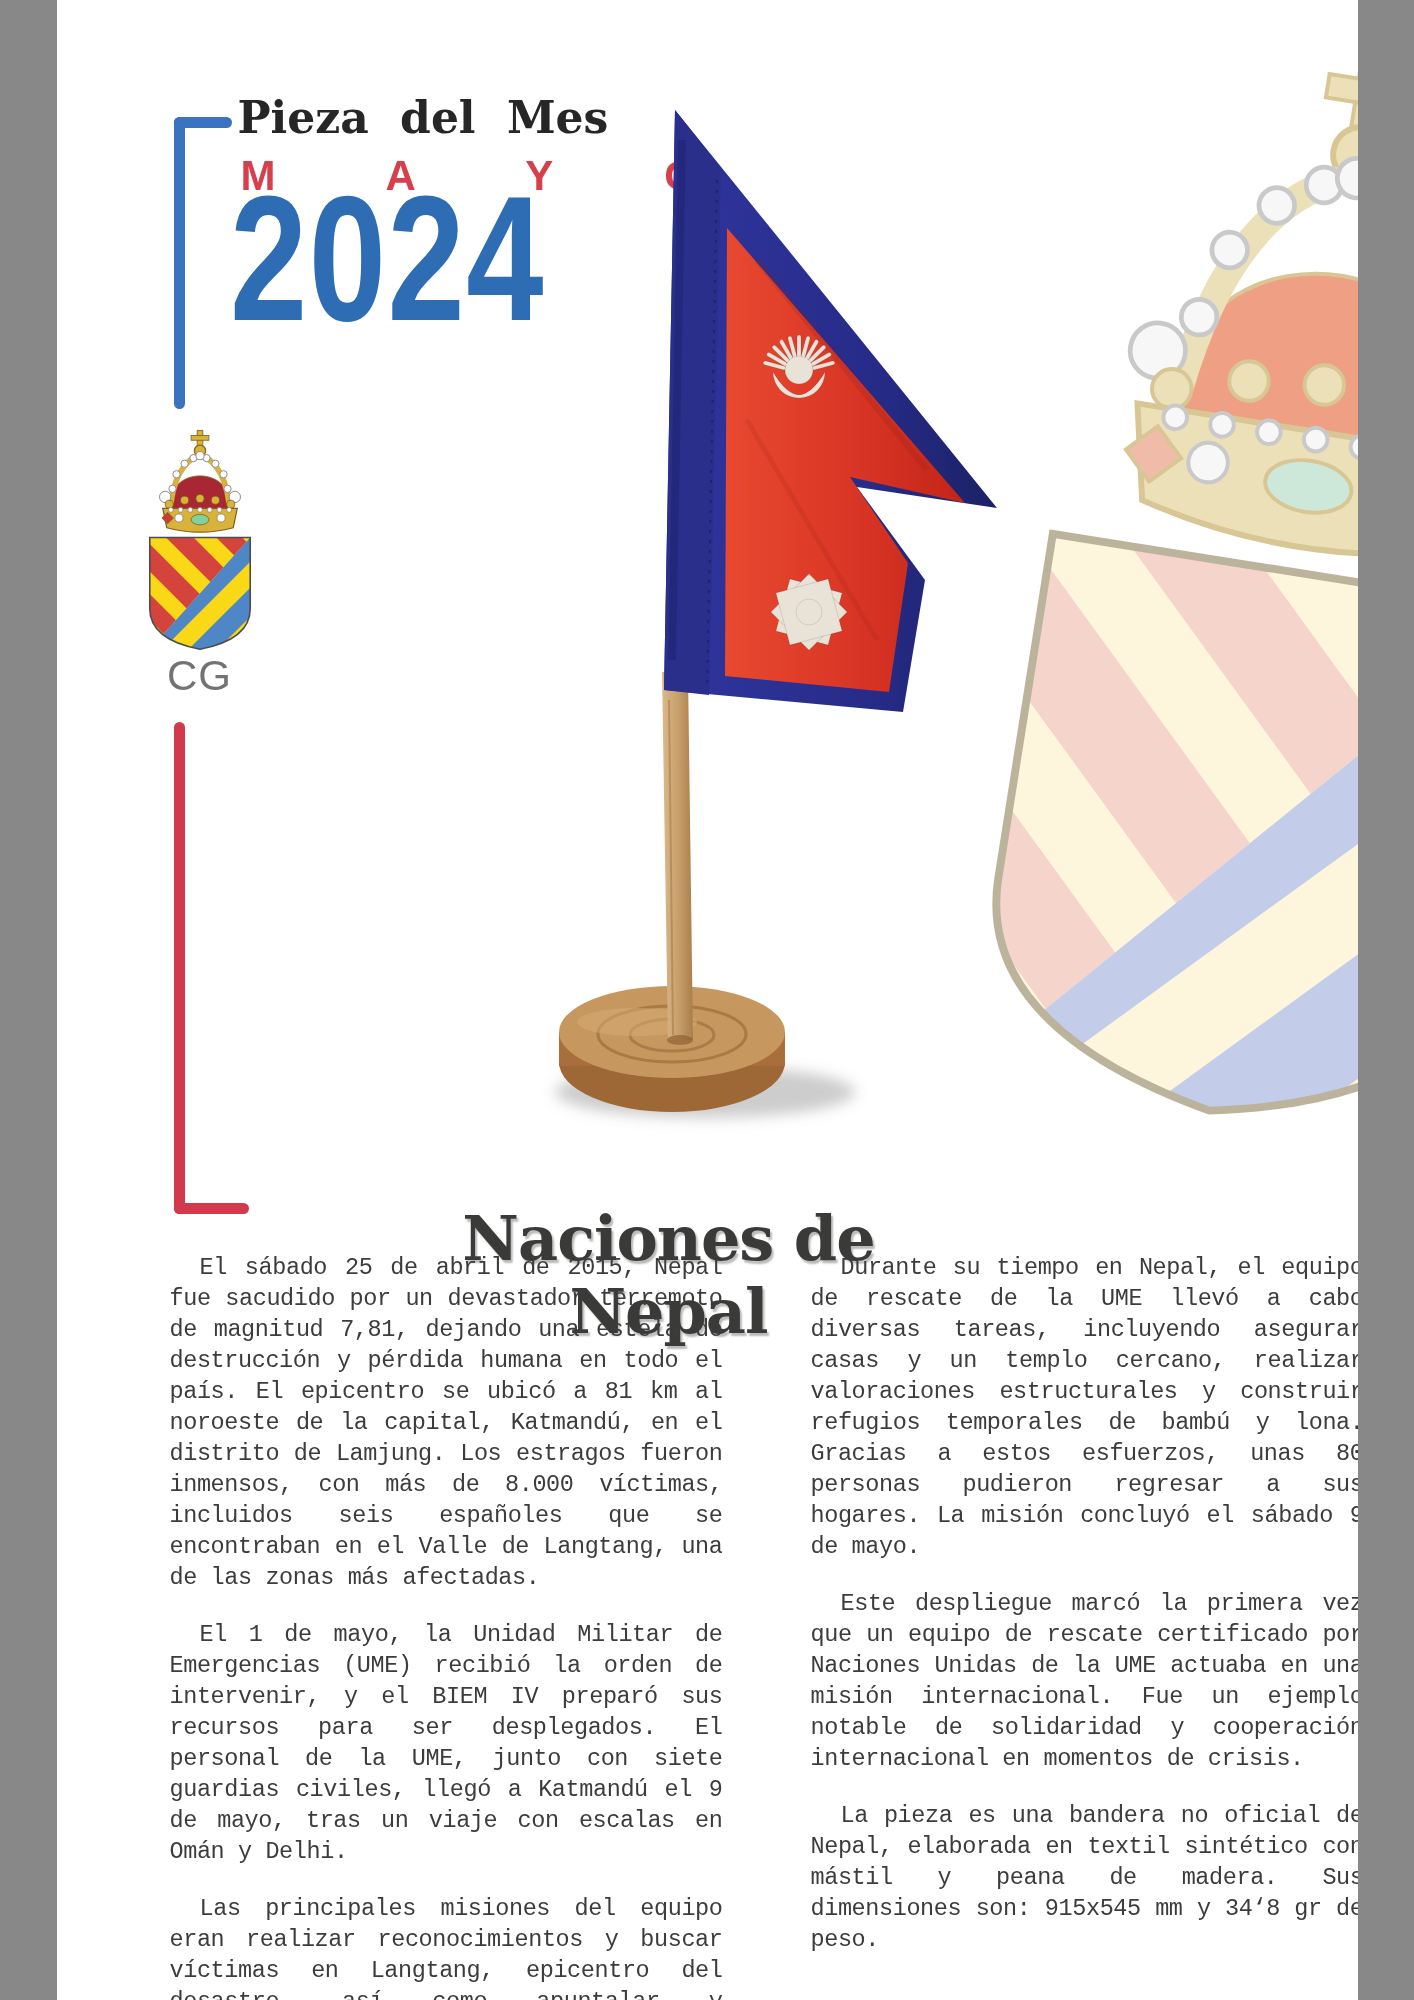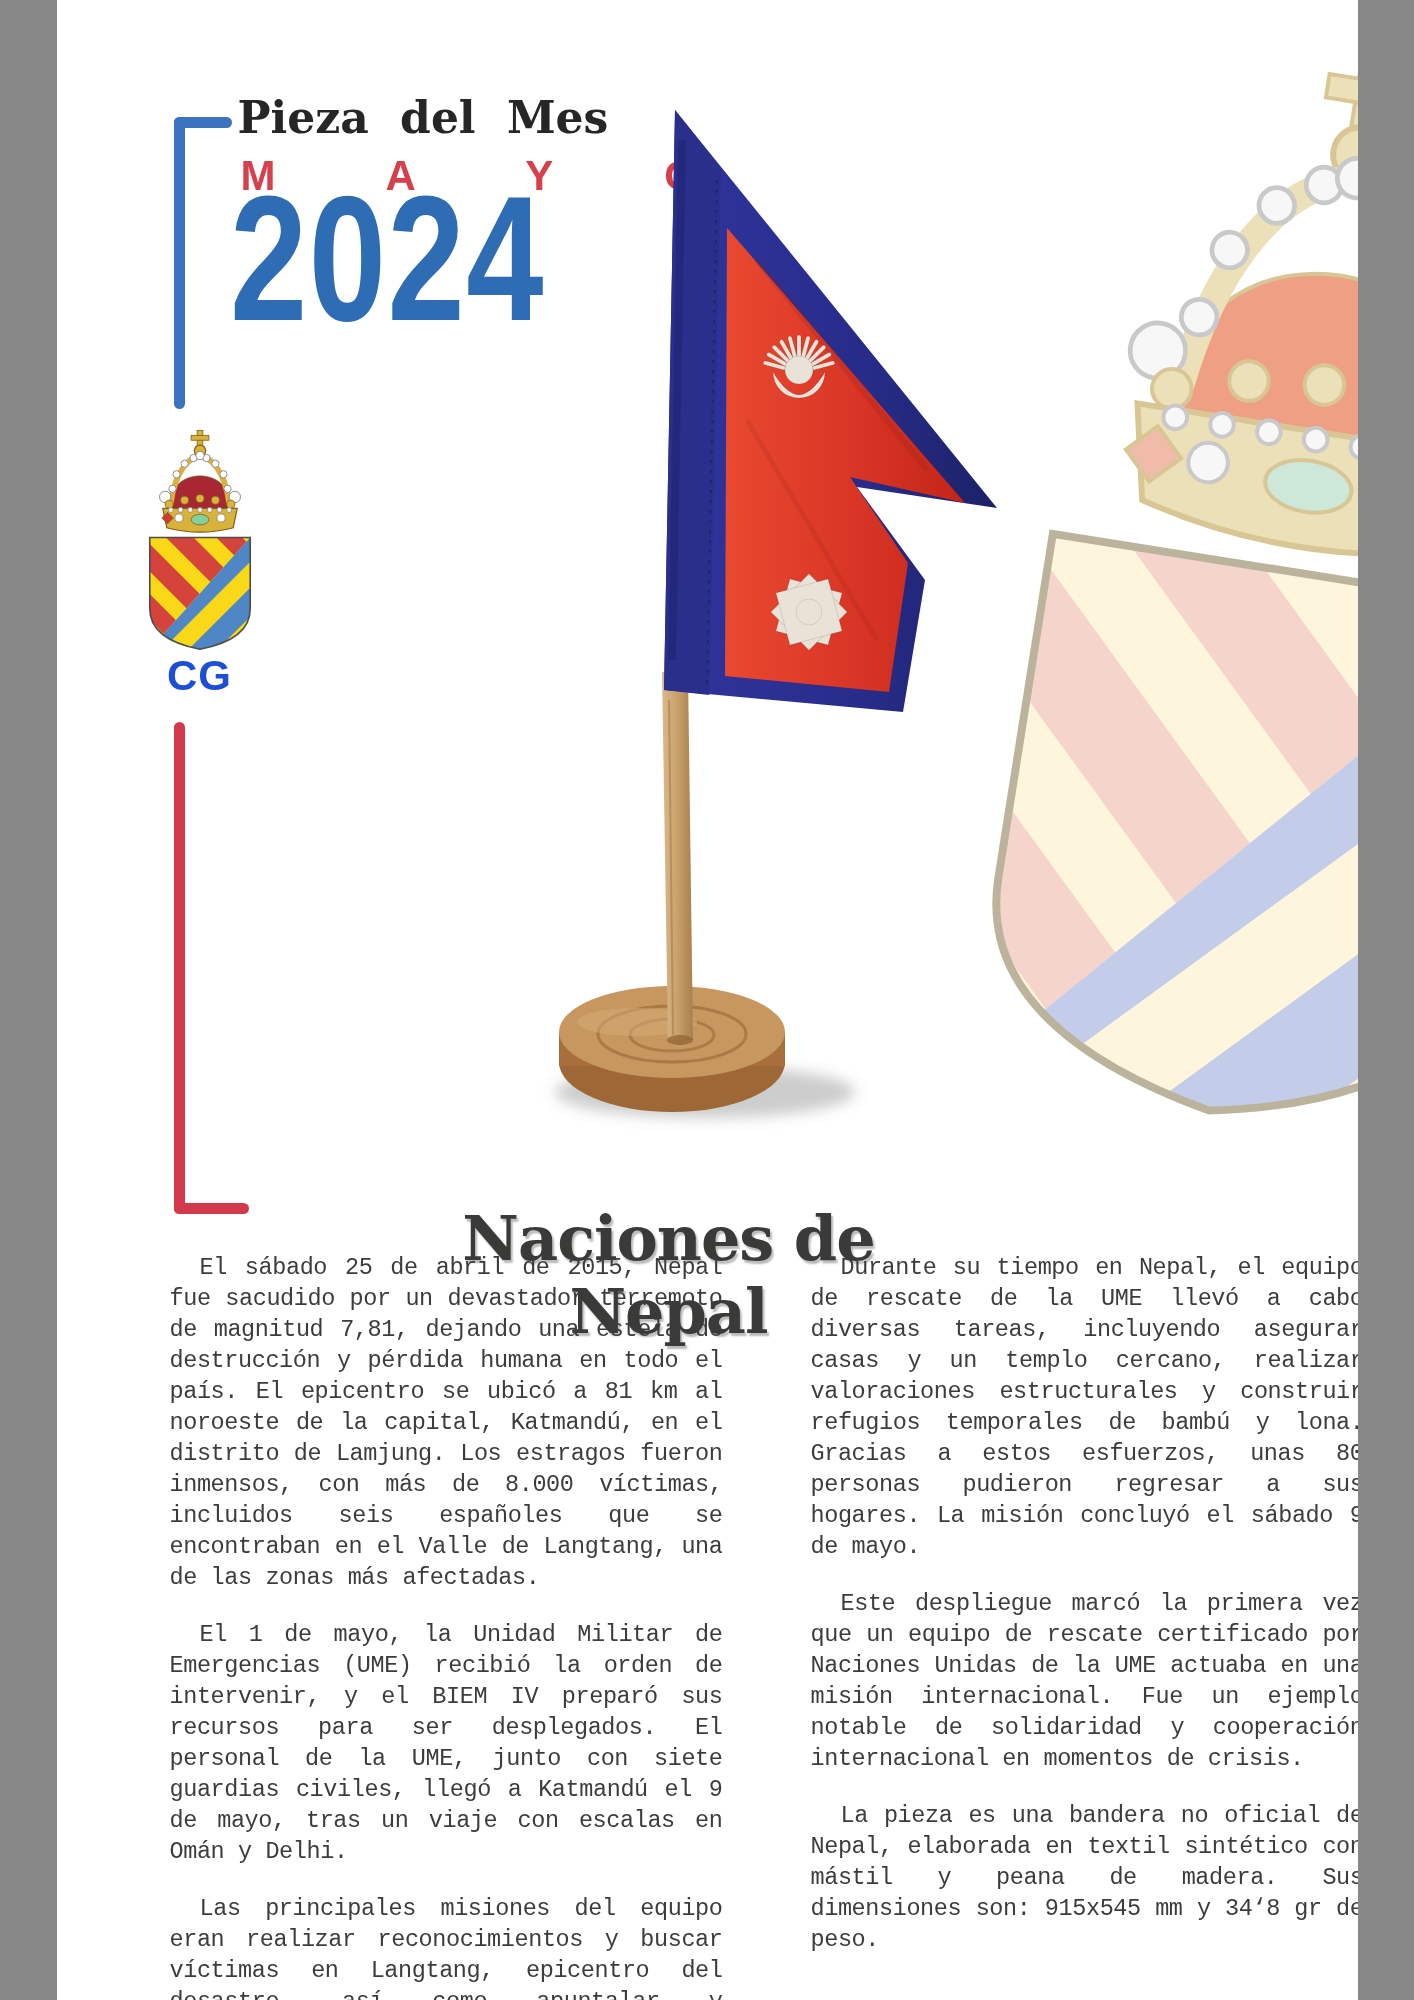--- a/index.html
+++ b/index.html
@@ -31,21 +31,21 @@
   }
   .year{
     position:absolute;left:173px;top:188px;
     font-weight:bold;font-size:178px;line-height:142px;color:#2e6cb4;
     transform:scale(.78,1);transform-origin:left top;letter-spacing:2px;
   }
   
   .cg-coat{position:absolute;left:62px;top:424px;width:162px;height:235px;}
   .cg-label{
     position:absolute;left:62px;top:652px;width:162px;text-align:center;
-    font-weight:bold;font-size:42px;color:#1d4ed8;letter-spacing:1px;
+    font-weight:normal;font-size:42px;color:#737373;letter-spacing:1px;
   }
   
   .watermark{position:absolute;inset:0;pointer-events:none;}
   .wm-coat{
     position:absolute;left:858px;top:14px;width:790px;height:1146px;
     transform:rotate(9deg);transform-origin:45% 40%;
   }
   
   .flag-photo{position:absolute;left:470px;top:78px;width:580px;height:1090px;}
   

